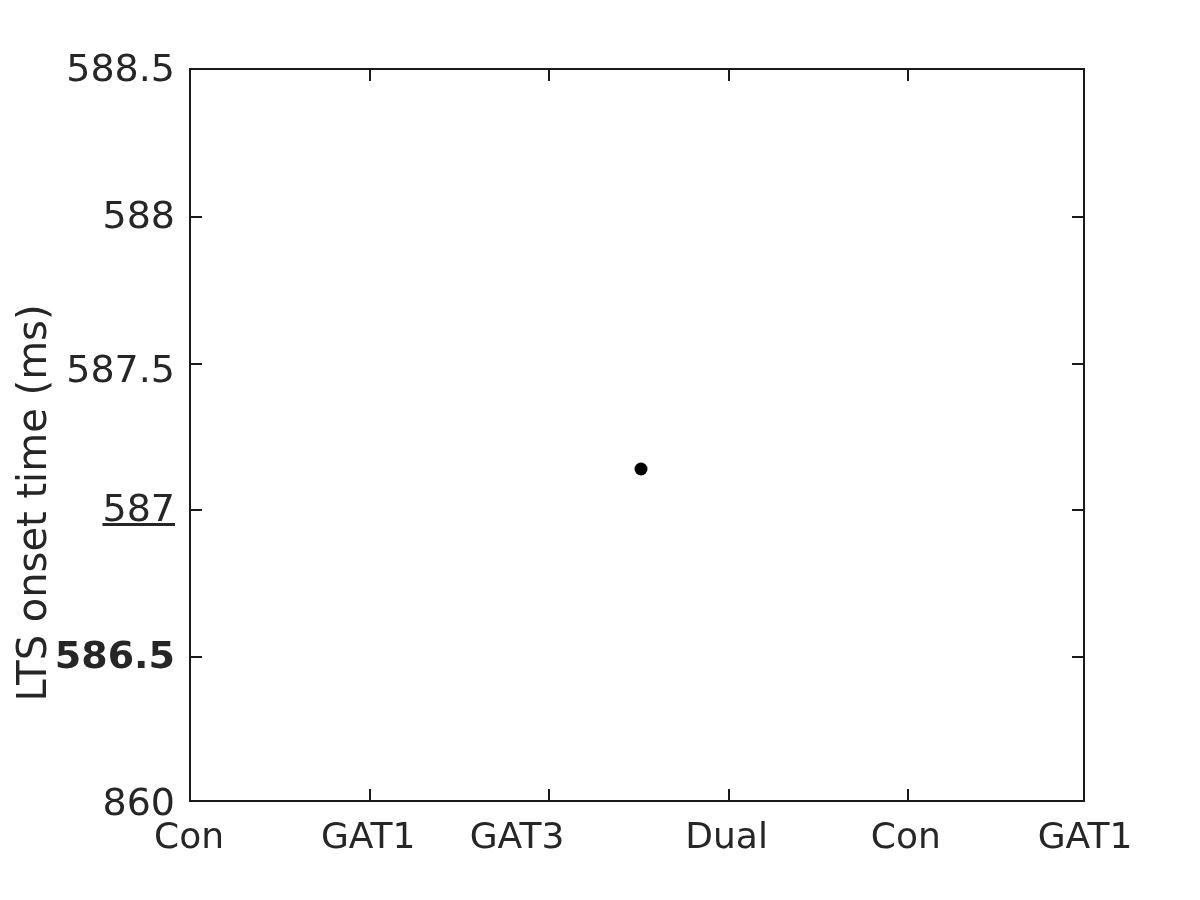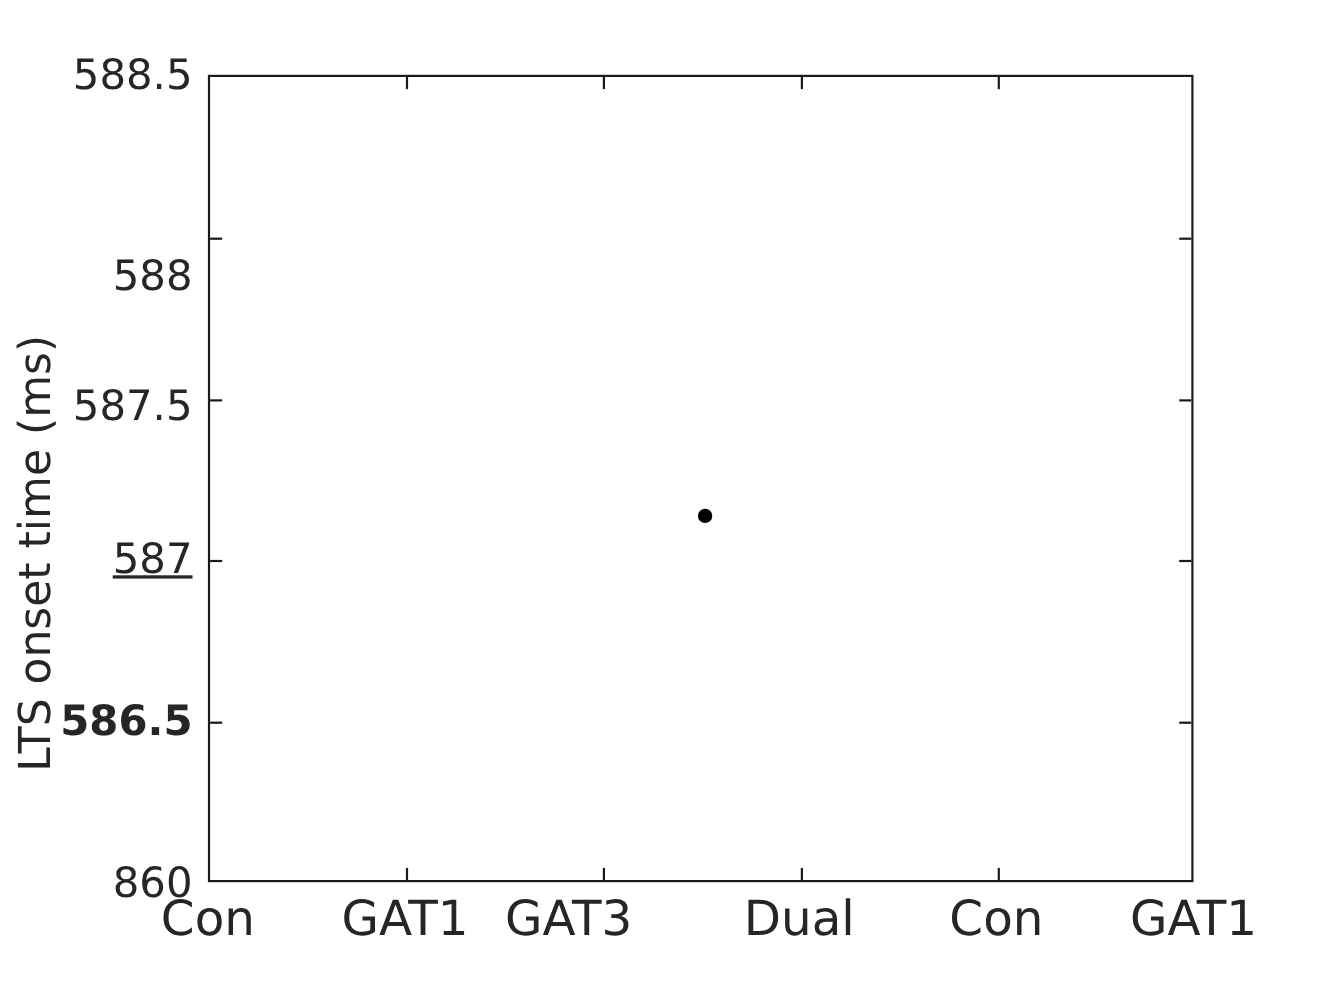--- a/index.html
+++ b/index.html
@@ -40,21 +40,21 @@
     font-size: 38px;
     color: #262626;
     line-height: 38px;
     height: 38px;
     white-space: nowrap;
   }
   .xtick-label {
     position: absolute;
     top: 814px;
     text-align: center;
-    font-size: 44px;
+    font-size: 36px;
     color: #262626;
     line-height: 44px;
     white-space: nowrap;
     transform: translateX(-50%);
   }
   
   #y-axis-title {
     position: absolute;
     left: 0;
     top: 0;
@@ -82,21 +82,21 @@
 <body>
 
 <div id="canvas">
 
   <div id="y-axis-title-wrap" style="position:absolute;left:4px;top:68px;width:50px;height:734px;">
     <div id="y-axis-title">LTS onset time (ms)</div>
   </div>
 
   <div id="ytick-labels">
       <div class="ytick-label" style="top: 49px;">588.5</div>
-      <div class="ytick-label" style="top: 195.8px; margin-top: 36px;">588</div>
+      <div class="ytick-label" style="top: 195.8px;">588</div>
       <div class="ytick-label" style="top: 350px;">587.5</div>
       <div class="ytick-label" style="top: 489.4px; text-decoration: underline;">587</div>
       <div class="ytick-label" style="top: 636.2px; font-weight: bold;">586.5</div>
       <div class="ytick-label" style="top: 783px;">860</div>
     </div>
 
   <div id="xtick-labels">
       <div class="xtick-label" style="left: 189px;">Con</div>
       <div class="xtick-label" style="left: 368.2px;">GAT1</div>
       <div class="xtick-label" style="left: 517px;">GAT3</div>

